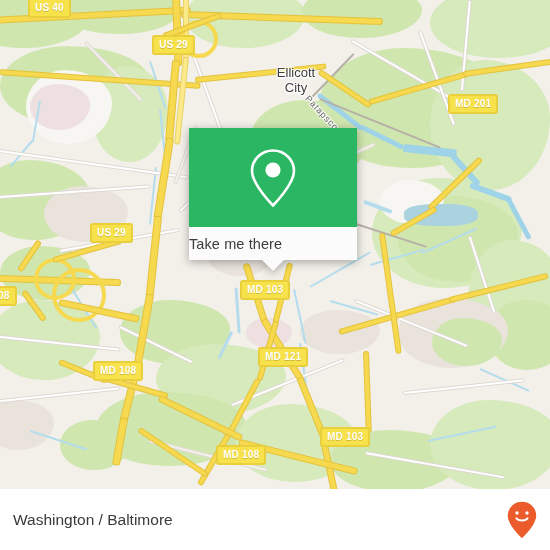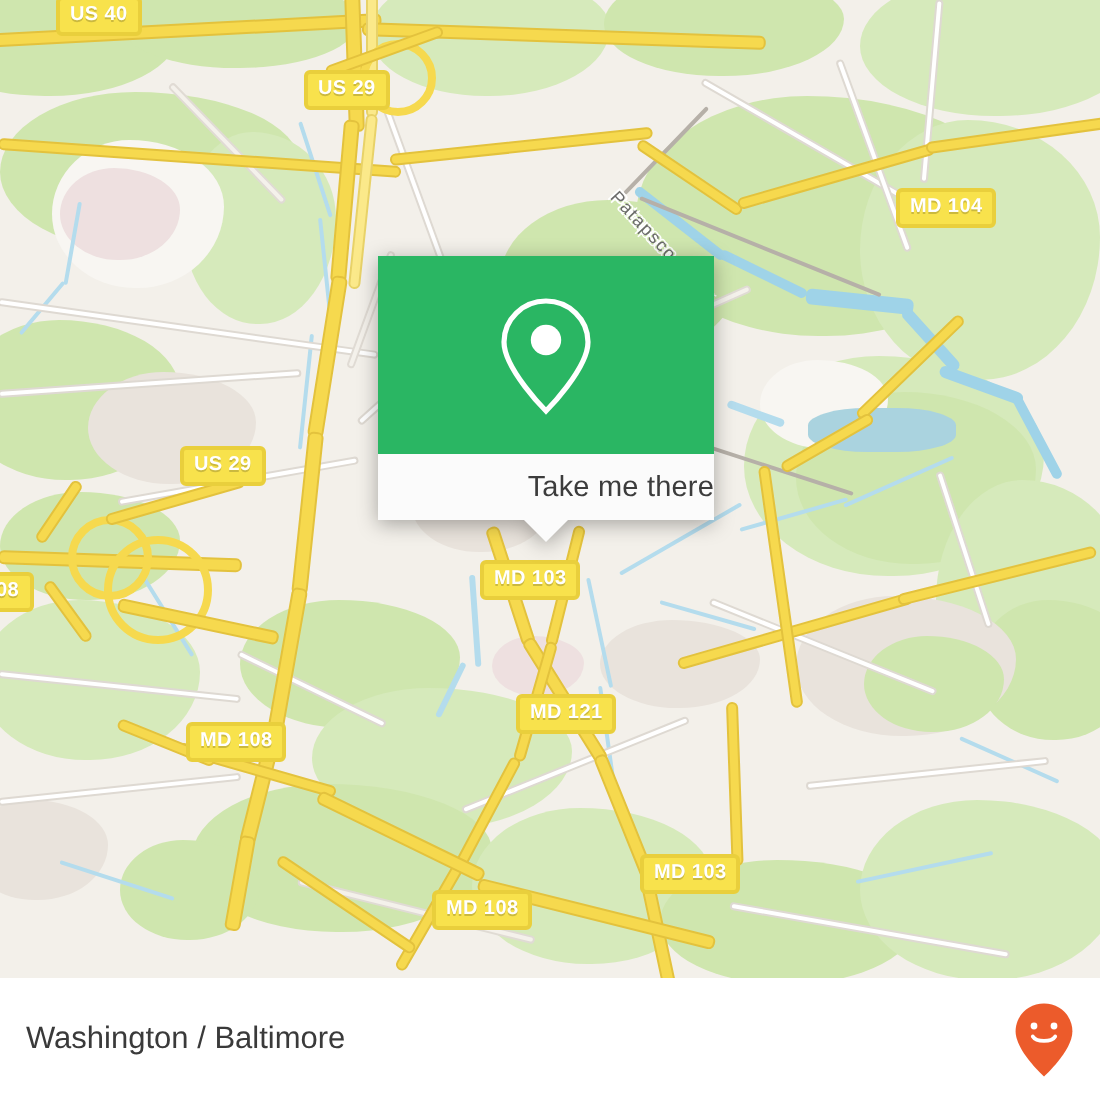--- a/index.html
+++ b/index.html
@@ -53,21 +53,21 @@
   
   .card{
     position:absolute;left:189px;top:128px;width:168px;
     filter:drop-shadow(0 2px 5px rgba(0,0,0,.32));
   }
   .card-head{
     height:99px;background:#2ab663;position:relative;
   }
   .pin-svg{position:absolute;left:50%;top:50%;transform:translate(-50%,-50%);}
   .card-foot{
-    height:33px;background:#fbfbfb;display:flex;align-items:center;justify-content:flex-end;
+    height:33px;background:#fbfbfb;display:flex;align-items:center;justify-content:flex-start;
   }
   .card-foot span{font-size:14.5px;color:#3c3c3c;letter-spacing:.1px;}
   .card-tail{
     position:absolute;left:50%;top:132px;margin-left:-11px;width:0;height:0;
     border-left:11px solid transparent;border-right:11px solid transparent;
     border-top:11px solid #fbfbfb;
   }
 
   
   .attrib{
@@ -225,27 +225,31 @@
     <div class="road hwy" style="left:430px;top:206px;width:70px;height:4px;transform:rotate(-44deg);"></div>
     <div class="road hwy" style="left:392px;top:232px;width:50px;height:4px;transform:rotate(-30deg);"></div>
     <div class="road hwy" style="left:382px;top:232px;width:120px;height:4px;transform:rotate(82deg);"></div>
     <div class="road hwy" style="left:366px;top:350px;width:80px;height:4px;transform:rotate(88deg);"></div>
     <div class="road hwy" style="left:90px;top:372px;width:80px;height:4px;transform:rotate(16deg);"></div>
     <div class="road hwy" style="left:60px;top:360px;width:50px;height:4px;transform:rotate(22deg);"></div>
     <div class="road hwy" style="left:160px;top:396px;width:90px;height:5px;transform:rotate(26deg);"></div>
     <div class="road hwy" style="left:240px;top:440px;width:120px;height:5px;transform:rotate(14deg);"></div>
     <div class="road hwy" style="left:140px;top:428px;width:80px;height:4px;transform:rotate(34deg);"></div>
 
+    <div class="placelabel" style="left:266px;top:65px;width:60px;">
+      <div>Ellicott</div>
+      <div>City</div>
+    </div>
 
     <div class="riverlabel" style="left:307px;top:92px;transform:rotate(47deg);transform-origin:0 50%;">Patapsco River</div>
 
     <div class="shield" style="left:28px;top:-2px;">US 40</div>
     <div class="shield" style="left:152px;top:35px;">US 29</div>
     <div class="shield" style="left:90px;top:223px;">US 29</div>
-    <div class="shield" style="left:448px;top:94px;">MD 104</div>
+    <div class="shield" style="left:448px;top:94px;">MD 201</div>
     <div class="shield" style="left:240px;top:280px;">MD 103</div>
     <div class="shield" style="left:258px;top:347px;">MD 121</div>
     <div class="shield" style="left:320px;top:427px;">MD 103</div>
     <div class="shield" style="left:93px;top:361px;">MD 108</div>
     <div class="shield" style="left:216px;top:445px;">MD 108</div>
     <div class="shield" style="left:-9px;top:286px;">08</div>
 
     <div class="card">
       <div class="card-head">
         <svg class="pin-svg" width="52" height="62" viewBox="0 0 52 62">

